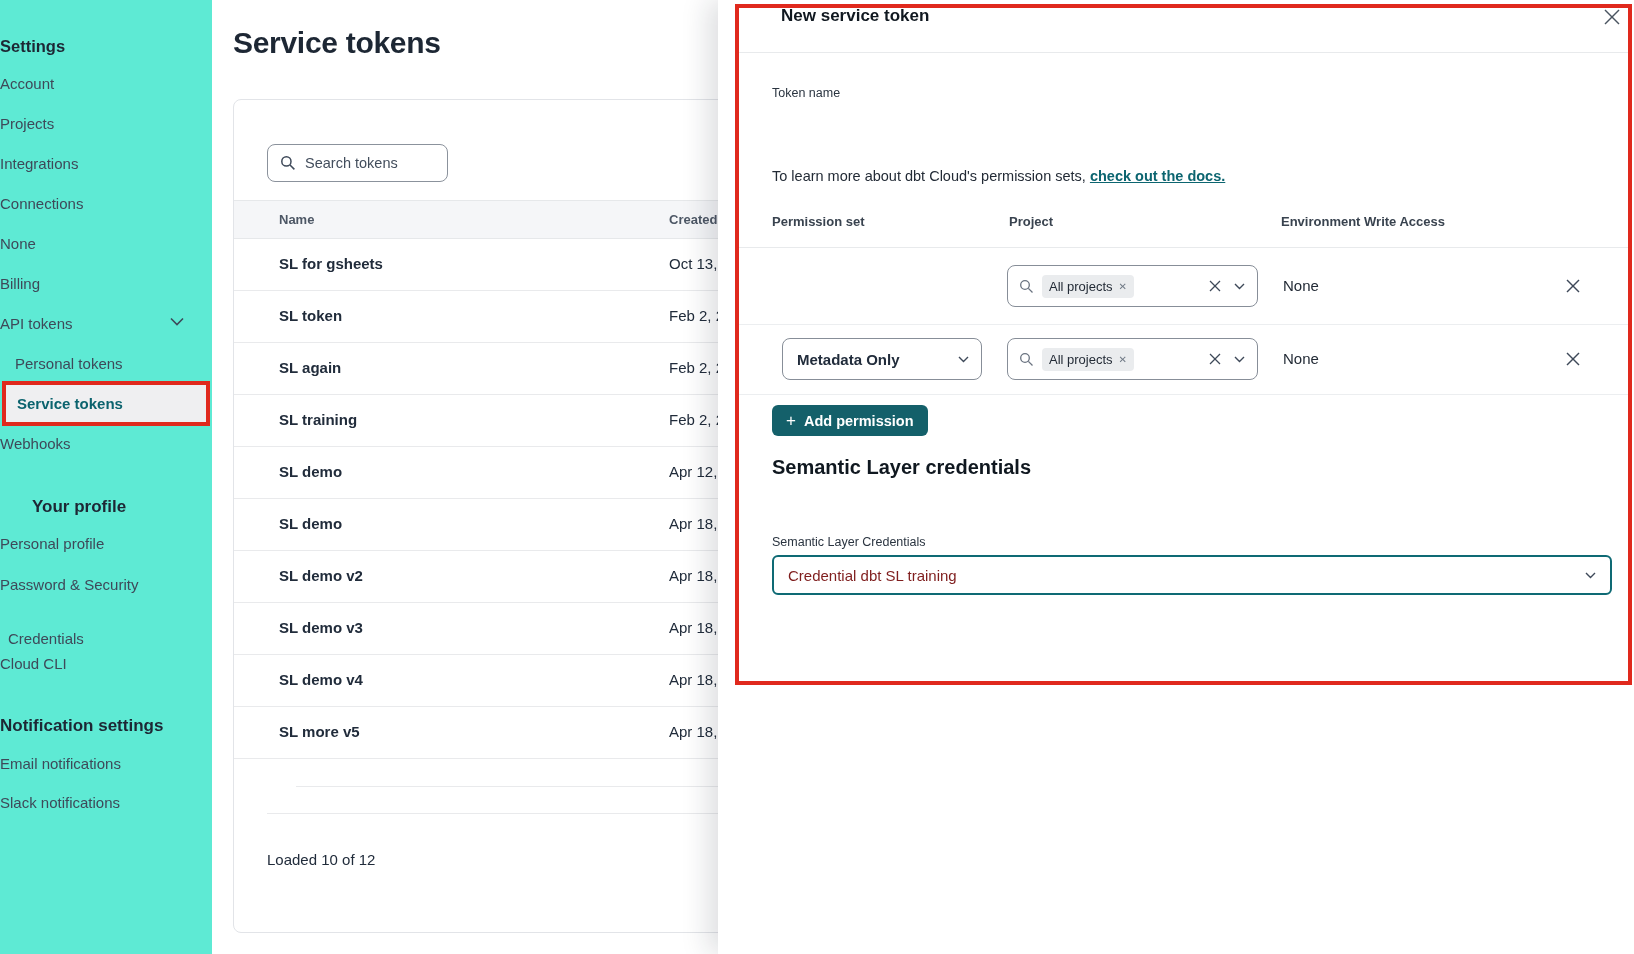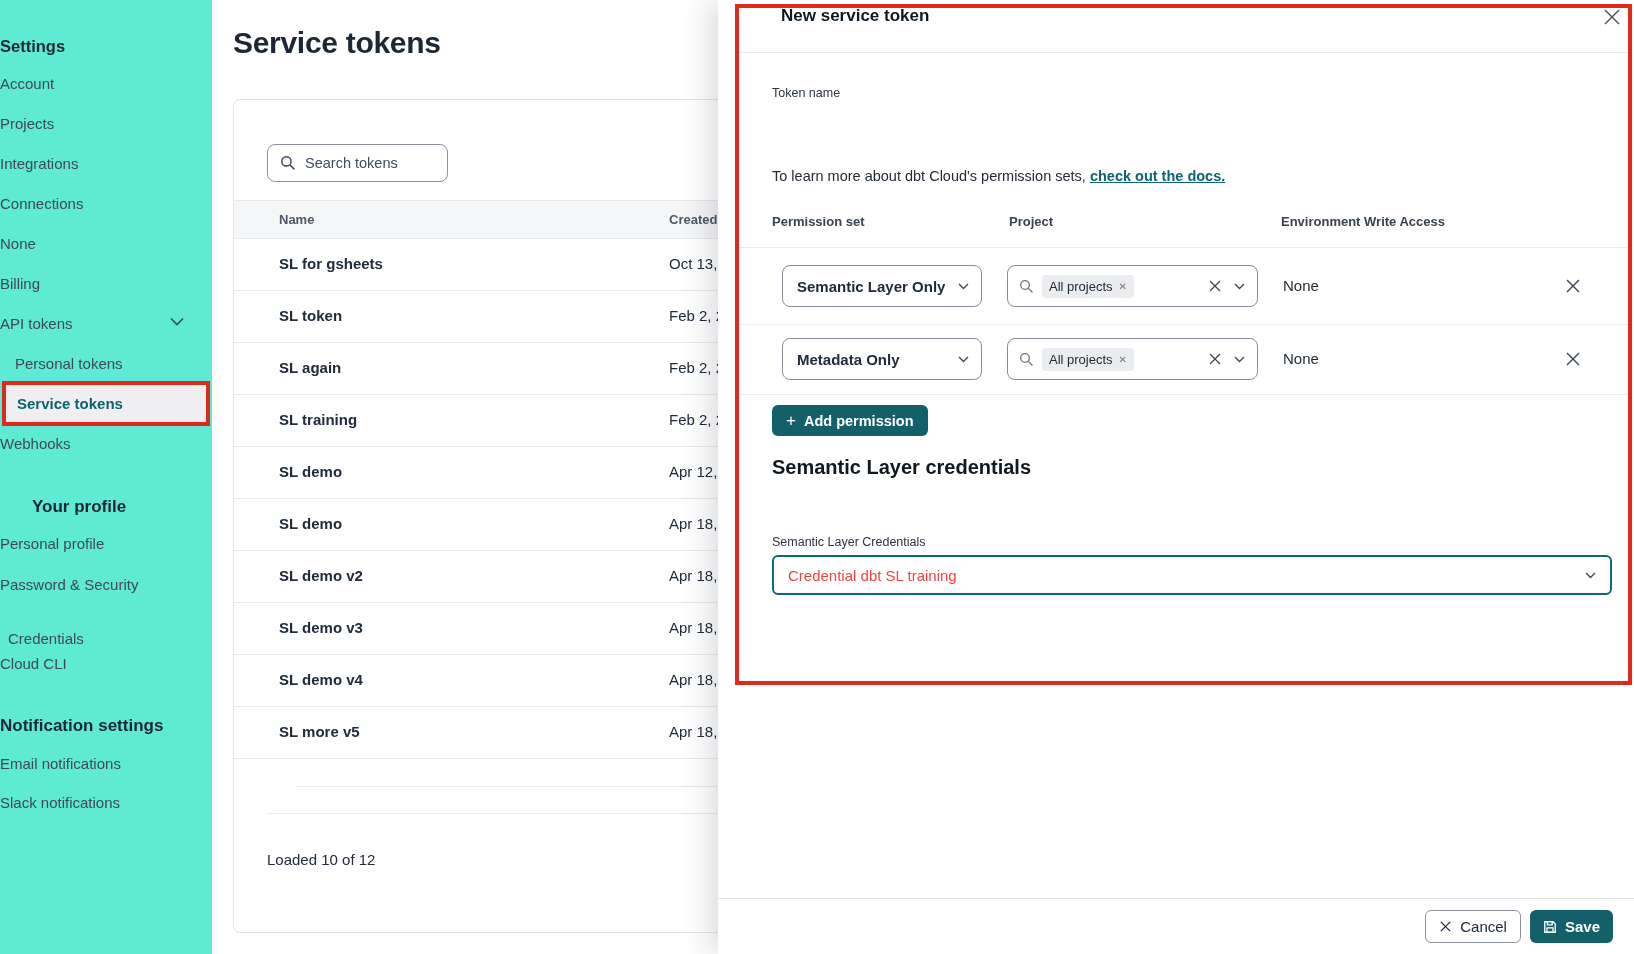--- a/index.html
+++ b/index.html
@@ -70,21 +70,21 @@
   .none { position:absolute; left:565px; font-size:15px; color:#232b36; }
   .rm { position:absolute; left:846px; width:18px; height:18px; cursor:pointer; }
   .add-btn { position:absolute; left:54px; top:405px; height:31px; padding:0 14px; border:none; border-radius:6px;
              background:#14606a; color:#fff; font-size:14.5px; font-weight:bold; display:flex; align-items:center;
              gap:8px; cursor:pointer; font-family:"Liberation Sans",sans-serif; }
   .add-btn .plus { font-size:17px; font-weight:normal; }
   .sl-h { position:absolute; left:54px; top:456px; font-size:20px; font-weight:bold; color:#101820; }
   .sl-d { position:absolute; left:54px; top:503px; font-size:15px; color:#232b36; }
   .sl-select { position:absolute; left:54px; top:555px; width:840px; height:40px; border:2px solid #0e6a74;
                border-radius:6px; display:flex; align-items:center; background:#fff; cursor:pointer; }
-  .sl-select .txt { margin-left:14px; font-size:15px; color:#ef4444; flex:1; }
+  .sl-select .txt { margin-left:14px; font-size:15px; color:#7f1d1d; flex:1; }
   .sl-select .chev { margin-right:14px; }
   .m-footer { position:absolute; left:0; right:0; bottom:0; height:56px; background:#fff;
               border-top:1px solid #e4e6e9; display:flex; align-items:center; justify-content:flex-end;
               gap:9px; padding-right:21px; }
   .btn { height:33px; border-radius:6px; font-size:15px; display:flex; align-items:center; gap:8px;
          padding:0 13px; cursor:pointer; font-family:"Liberation Sans",sans-serif; }
   .btn.cancel { background:#fff; border:1px solid #8b929c; color:#212c3b; }
   .btn.save { background:#14606a; border:none; color:#fff; font-weight:bold; }
 </style>
 </head>
@@ -195,26 +195,20 @@
 
     <div class="docs">
       <span>To learn more about dbt Cloud's permission sets, </span><a>check out the docs.</a>
     </div>
 
     <div class="ph" style="left:54px;">Permission set</div>
     <div class="ph" style="left:291px;">Project</div>
     <div class="ph" style="left:563px;">Environment Write Access</div>
     <div class="m-div2"></div>
 
-    <div class="sel" style="top:265px;">
-      <span class="txt">Semantic Layer Only</span>
-      <svg class="chev" width="11" height="7" viewBox="0 0 11 7">
-          <polyline points="1,1 5.5,5.5 10,1" fill="none" stroke="#3e4959" stroke-width="1.4"></polyline>
-        </svg>
-    </div>
     <div class="proj" style="top:265px;">
       <svg class="mag" width="15" height="15" viewBox="0 0 16 16">
         <circle cx="6.4" cy="6.4" r="4.6" fill="none" stroke="#6a7380" stroke-width="1.4"></circle>
         <line x1="10" y1="10" x2="14.4" y2="14.4" stroke="#6a7380" stroke-width="1.4"></line>
       </svg>
       <span class="chip">
           <span>All projects</span>
           <span class="x">✕</span>
         </span>
       <svg class="clear" width="14" height="14" viewBox="0 0 14 14">
@@ -271,32 +265,15 @@
     <div class="f-label" style="left:54px; top:535px;">Semantic Layer Credentials</div>
     <div class="sl-select">
       <span class="txt">Credential dbt SL training</span>
       <svg class="chev" width="11" height="7" viewBox="0 0 11 7">
           <polyline points="1,1 5.5,5.5 10,1" fill="none" stroke="#3e4959" stroke-width="1.4"></polyline>
         </svg>
     </div>
 
     <div class="ann-box"></div>
 
-    <div class="m-footer">
-      <button class="btn cancel">
-        <svg width="13" height="13" viewBox="0 0 14 14">
-          <line x1="2" y1="2" x2="12" y2="12" stroke="#212c3b" stroke-width="1.4"></line>
-            <line x1="12" y1="2" x2="2" y2="12" stroke="#212c3b" stroke-width="1.4"></line>
-        </svg>
-        <span>Cancel</span>
-      </button>
-      <button class="btn save">
-        <svg width="14" height="14" viewBox="0 0 16 16">
-          <path d="M2 2 h9.5 L14 4.5 V14 H2 Z" fill="none" stroke="#fff" stroke-width="1.5"></path>
-          <path d="M5 2 v3.5 h5.5 V2" fill="none" stroke="#fff" stroke-width="1.5"></path>
-          <rect x="4.6" y="9" width="6.8" height="5" fill="none" stroke="#fff" stroke-width="1.5"></rect>
-        </svg>
-        <span>Save</span>
-      </button>
-    </div>
   </aside>
 
 </div>
 
 </body></html>

